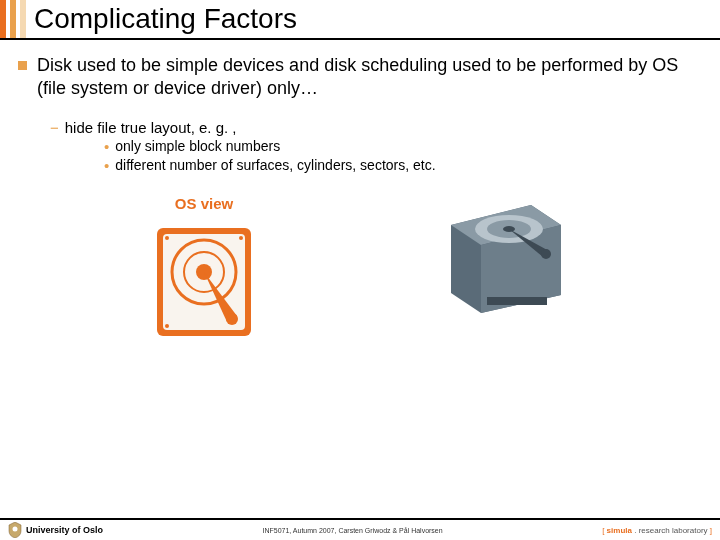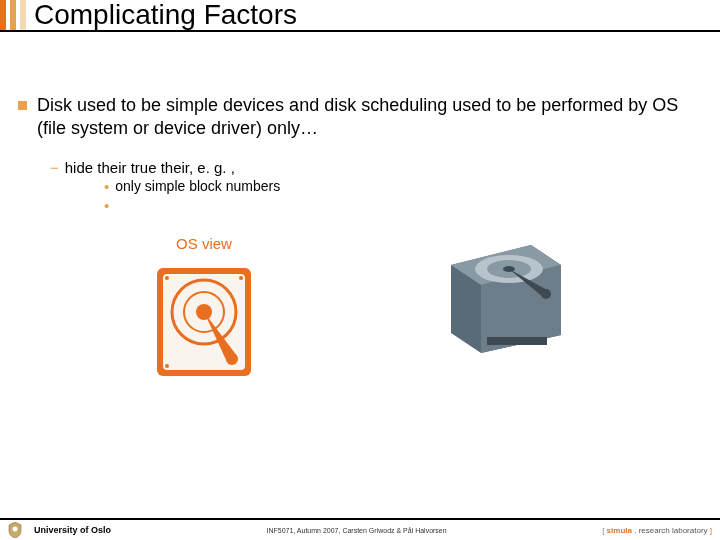--- a/index.html
+++ b/index.html
@@ -7,21 +7,21 @@
     width: 720px;
     height: 540px;
     background: #fff;
     font-family: Verdana, Geneva, sans-serif;
     position: relative;
     overflow: hidden;
   }
   .title-bar {
     display: flex;
     align-items: stretch;
-    height: 32px;
+    height: 40px;
     border-bottom: 2px solid #000;
   }
   .title-accent {
     display: flex;
   }
   .title-accent .bar {
     width: 6px;
     margin-right: 4px;
   }
   .title-accent .b1 { background: #e96f20; }
@@ -30,21 +30,20 @@
   .title-text {
     font-size: 28px;
     font-weight: 400;
     color: #000;
     padding-left: 4px;
     display: flex;
     align-items: center;
   }
   .content {
     padding: 14px 18px 0 18px;
-    margin-top: 48px;
   }
   .bullet-main {
     display: flex;
     margin-bottom: 18px;
   }
   .bullet-sq {
     width: 9px;
     height: 9px;
     background: #e9a14d;
     margin-top: 7px;
@@ -97,21 +96,21 @@
     display: flex;
     margin-top: 20px;
     justify-content: space-around;
     padding: 0 40px;
   }
   .view-col {
     text-align: center;
   }
   .view-label {
     font-size: 15px;
-    font-weight: normal;
+    font-weight: bold;
     color: #e96f20;
     margin-bottom: 10px;
   }
   .drive-svg {
     display: block;
     margin: 0 auto;
   }
   .footer {
     position: absolute;
     bottom: 0;
@@ -121,21 +120,21 @@
     border-top: 2px solid #000;
     display: flex;
     align-items: center;
     justify-content: space-between;
     padding: 0 8px;
     font-size: 8px;
   }
   .footer-left {
     display: flex;
     align-items: center;
-    gap: 12px;
+    gap: 4px;
   }
   .uio-crest {
     width: 14px;
     height: 16px;
   }
   .footer-left-text {
     font-weight: bold;
     color: #000;
     font-size: 9px;
   }
@@ -167,29 +166,30 @@
 
   <div class="bullet-main">
     <div class="bullet-sq"></div>
     <div class="bullet-main-text">Disk used to be simple devices and disk scheduling used to be performed by OS (file system or device driver) only…</div>
   </div>
 
 
   <div class="sub-list">
     <div class="sub-item">
       <div class="dash">−</div>
-      <div class="sub-text">hide their true their, e. g. ,</div>
+      <div class="sub-text">hide file true layout, e. g. ,</div>
     </div>
     <div class="sub-sub-list">
       <div class="sub-sub-item">
         <div class="dot">•</div>
         <div class="sub-sub-text">only simple block numbers</div>
       </div>
       <div class="sub-sub-item">
         <div class="dot">•</div>
+        <div class="sub-sub-text">different number of surfaces, cylinders, sectors, etc.</div>
       </div>
     </div>
   </div>
 
   <div class="views">
     <div class="view-col">
       <div class="view-label">OS view</div>
       <svg class="drive-svg" width="110" height="120" viewBox="0 0 110 120">
         <rect x="8" y="6" width="94" height="108" rx="6" fill="#e96f20"></rect>
         <rect x="14" y="12" width="82" height="96" rx="4" fill="#f9f4ee"></rect>

